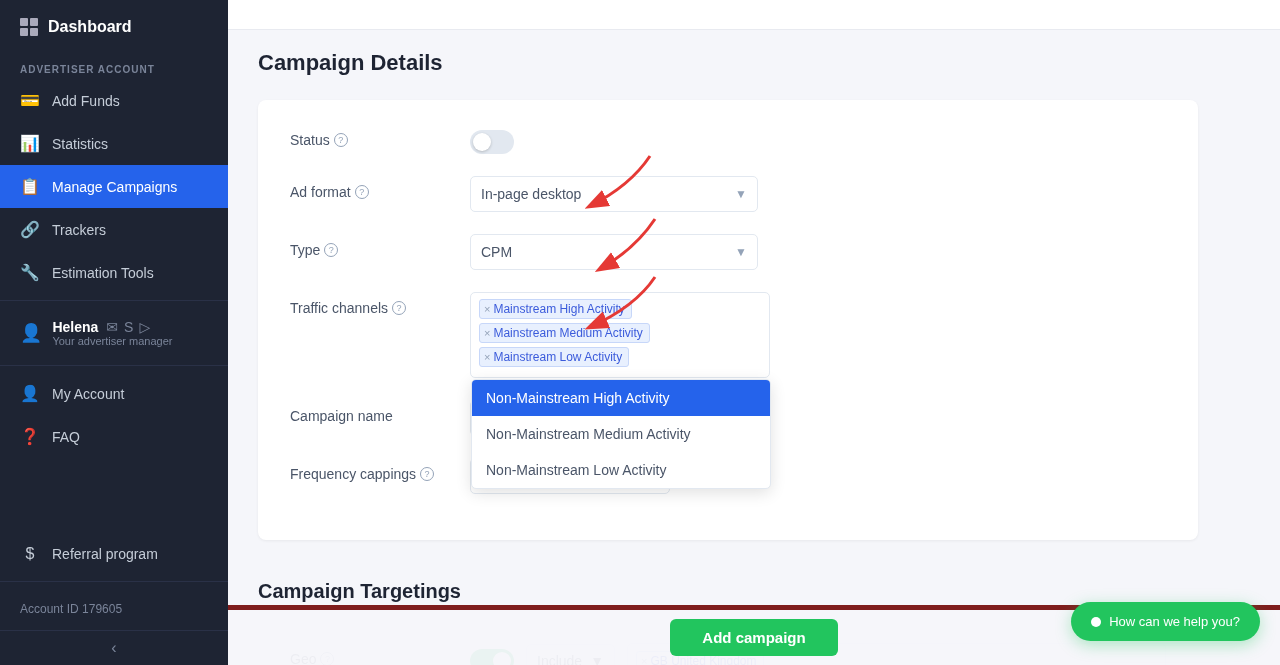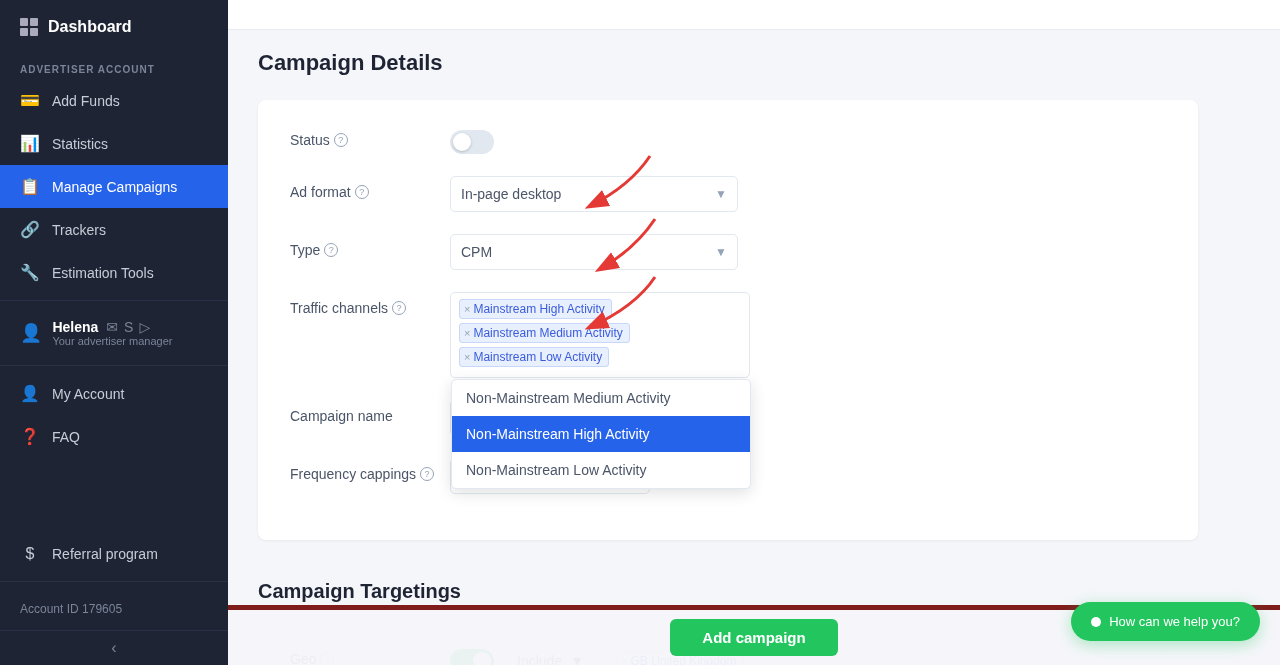--- a/index.html
+++ b/index.html
@@ -124,20 +124,21 @@
       background: #fff;
       border-radius: 8px;
       padding: 24px 32px;
       margin-bottom: 20px;
       box-shadow: 0 1px 3px rgba(0,0,0,0.06);
     }
     .form-row {
       display: flex;
       align-items: flex-start;
       margin-bottom: 22px;
+      gap: 20px;
     }
     .form-label {
       width: 160px;
       font-size: 14px;
       color: #4a5568;
       padding-top: 8px;
       display: flex;
       align-items: center;
       gap: 4px;
       flex-shrink: 0;
@@ -528,22 +529,22 @@
                 <span class="x">×</span>
                 <span>Mainstream Medium Activity</span>
               </div>
               <div class="traffic-tag">
                 <span class="x">×</span>
                 <span>Mainstream Low Activity</span>
               </div>
             </div>
 
             <div class="dropdown">
+              <div class="dropdown-item highlighted">Non-Mainstream High Activity</div>
               <div class="dropdown-item">Non-Mainstream Medium Activity</div>
-              <div class="dropdown-item highlighted">Non-Mainstream High Activity</div>
               <div class="dropdown-item">Non-Mainstream Low Activity</div>
             </div>
           </div>
         </div>
 
         <svg style="position:absolute;left:270px;top:-20px;width:110px;height:70px;pointer-events:none;" viewBox="0 0 110 70">
           <path d="M 95 5 Q 75 35 30 55" stroke="#e53935" stroke-width="3" fill="none" marker-end="url(#arr3)"></path>
           <defs>
               <marker id="arr3" markerWidth="8" markerHeight="8" refX="6" refY="3" orient="auto">
                 <path d="M0,0 L0,6 L8,3 z" fill="#e53935"></path>

